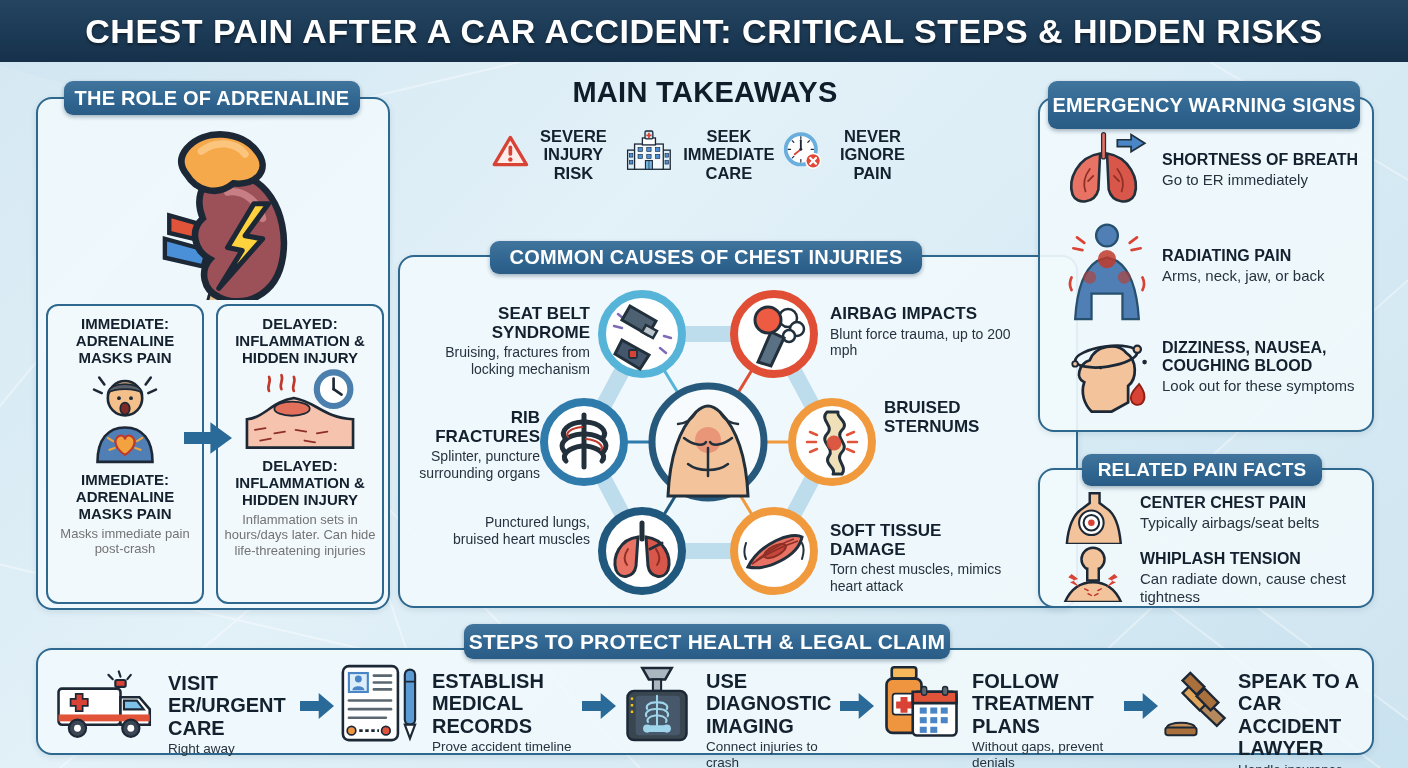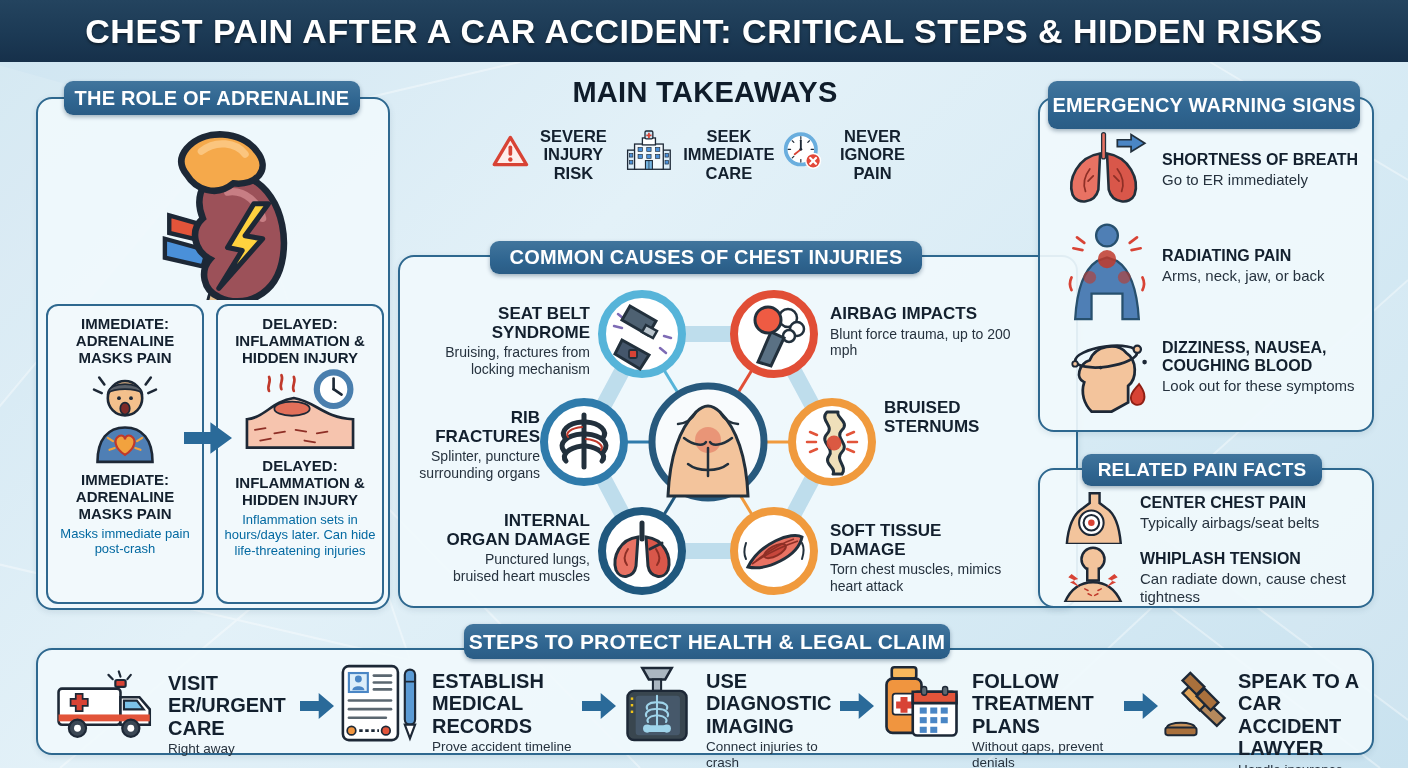--- a/index.html
+++ b/index.html
@@ -19,21 +19,21 @@
   .panel { position:absolute; background:rgba(240,248,252,.92);
     border:2.5px solid #2e688f; border-radius:16px; box-shadow:0 2px 6px rgba(30,70,100,.12); }
   .pill { position:absolute; background:linear-gradient(180deg,#41759d 0%,#2f6590 60%,#2a5c85 100%);
     color:#fff; font-weight:bold; border-radius:9px; display:flex; align-items:center; justify-content:center;
     text-align:center; box-shadow:0 2px 4px rgba(10,40,70,.35); letter-spacing:.2px; white-space:nowrap; z-index:5; }
 
   .subbox { position:absolute; border:2px solid #2e688f; border-radius:12px; background:#f2f9fc;
     display:flex; flex-direction:column; align-items:center; text-align:center; padding:10px 6px 6px; }
   .subbox .bx-title { font-weight:bold; font-size:15px; line-height:1.12; color:#13202e; }
   .subbox .bx-sub   { font-weight:bold; font-size:15px; line-height:1.12; color:#13202e; margin-top:6px; }
-  .subbox .bx-desc  { font-size:13px; line-height:1.2; color:#0369a1; margin-top:3px; }
+  .subbox .bx-desc  { font-size:13px; line-height:1.2; color:#737373; margin-top:3px; }
 
   .arrow { position:absolute; background:#2a6a99;
     clip-path:polygon(0 32%,55% 32%,55% 4%,100% 50%,55% 96%,55% 68%,0 68%); }
 
   .takeaway { position:absolute; display:flex; align-items:center; text-align:center; }
   .takeaway .tk-label { font-weight:bold; font-size:16.5px; line-height:1.12; color:#13202e; margin-top:7px; }
   .main-heading { position:absolute; text-align:center; font-weight:bold; font-size:29px; color:#0f1c2a; letter-spacing:.3px; }
 
   .cause-text { position:absolute; line-height:1.15; }
   .cause-text .c-title { font-weight:bold; font-size:17px; color:#13202e; line-height:1.1; }
@@ -329,21 +329,20 @@
       <div class="c-desc">Blunt force trauma, up to 200 mph</div>
     </div>
     <div class="cause-text ta-r" style="left:4px; top:152px; width:136px;">
       <div class="c-title">RIB FRACTURES</div>
       <div class="c-desc">Splinter, puncture surrounding organs</div>
     </div>
     <div class="cause-text ta-l" style="left:484px; top:142px; width:142px;">
       <div class="c-title">BRUISED STERNUMS</div>
     </div>
     <div class="cause-text ta-r" style="left:38px; top:255px; width:152px;">
-      <div class="c-title">INTERNAL ORGAN DAMAGE</div>
       <div class="c-desc">Punctured lungs, bruised heart muscles</div>
     </div>
     <div class="cause-text ta-l" style="left:430px; top:265px; width:188px;">
       <div class="c-title">SOFT TISSUE DAMAGE</div>
       <div class="c-desc">Torn chest muscles, mimics heart attack</div>
     </div>
   </section>
 
   <section class="panel" style="left:1038px; top:97px; width:336px; height:335px;">
     <div class="pill" style="left:8px; top:-18px; width:312px; height:48px; font-size:20px;">EMERGENCY WARNING SIGNS</div>

